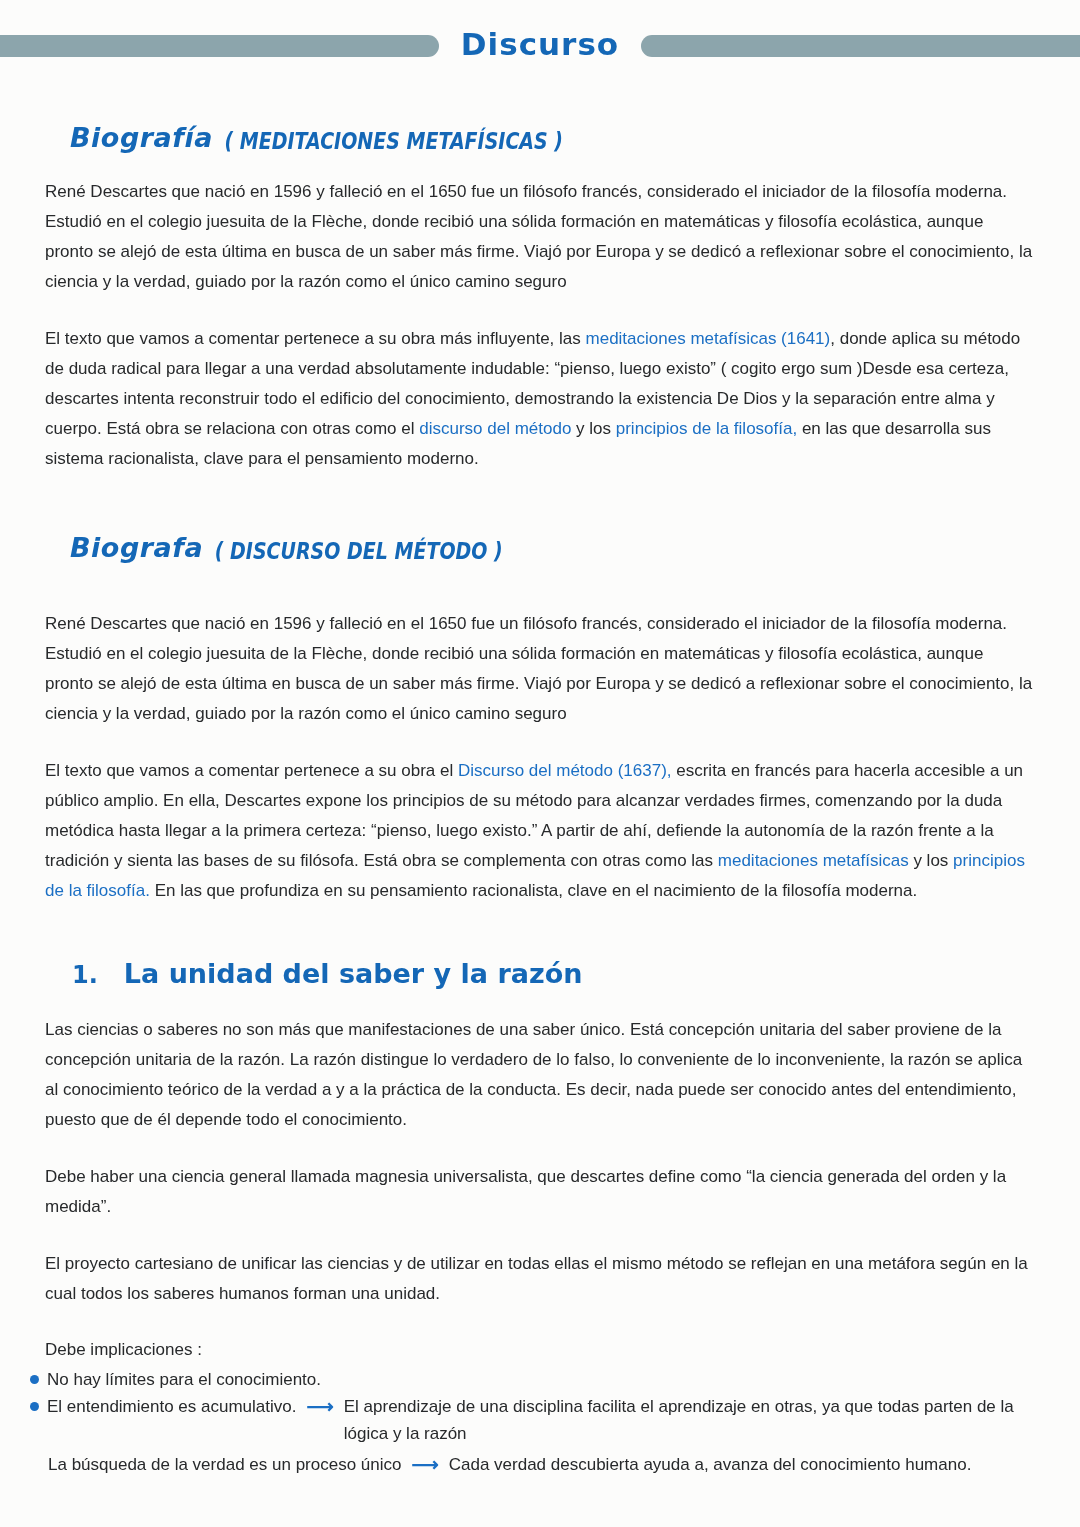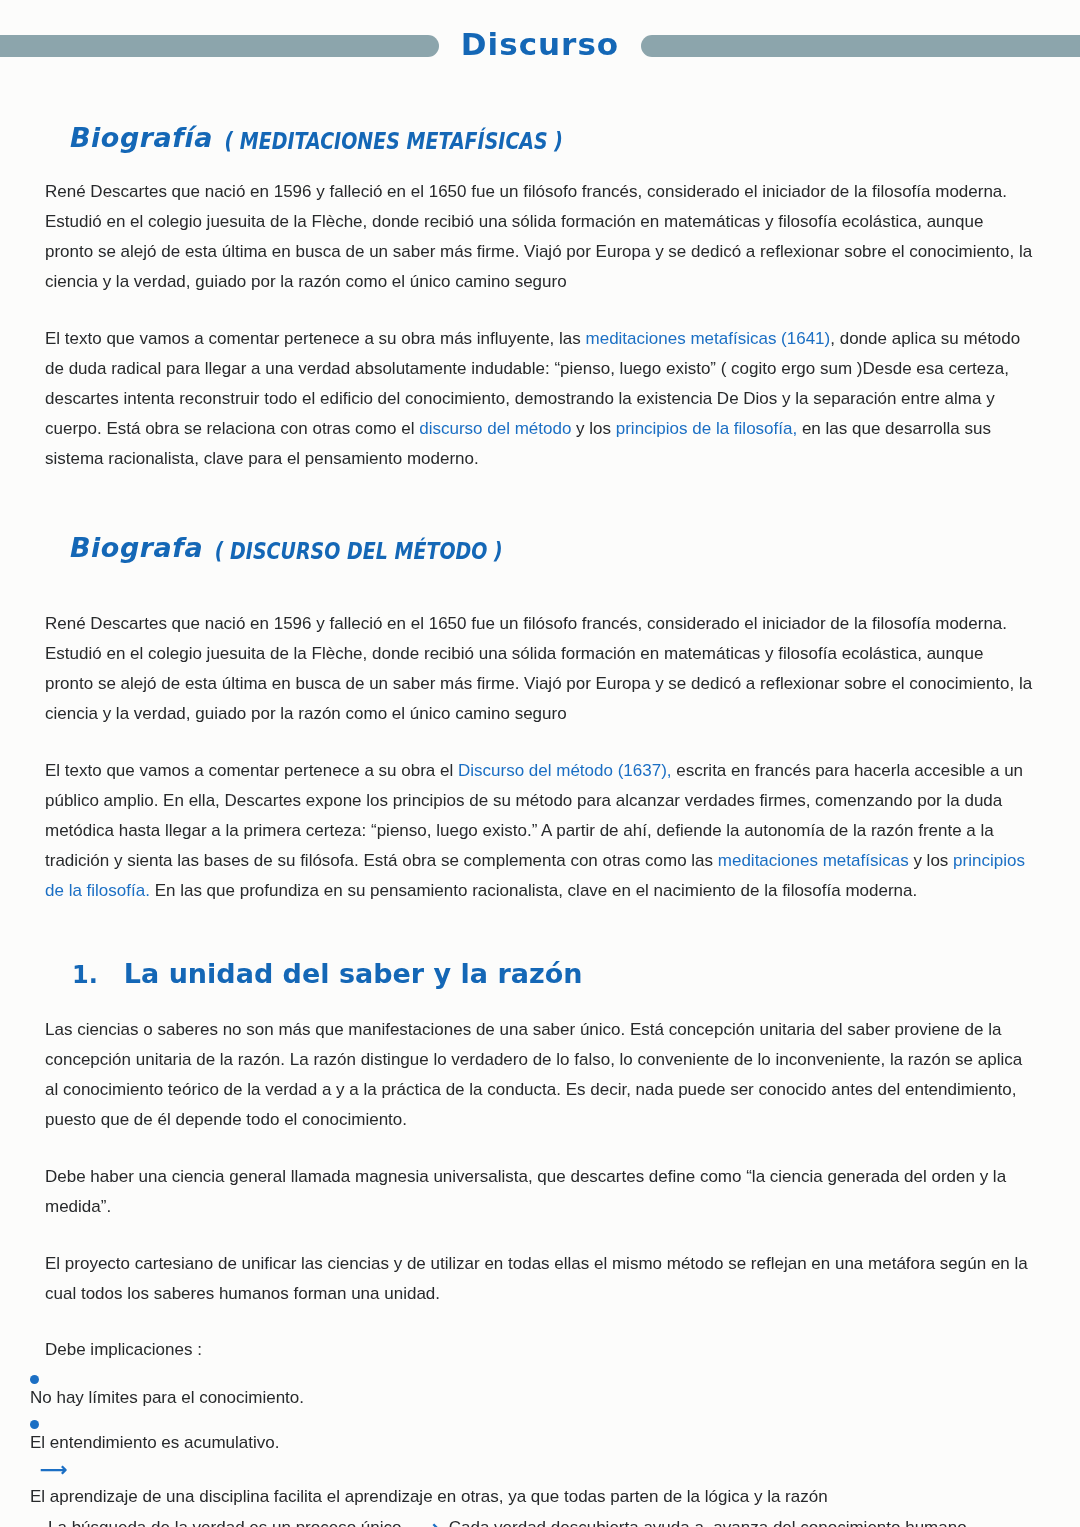--- a/index.html
+++ b/index.html
@@ -73,21 +73,20 @@
   .blue { color: #1b6fc4; }
 
   
   .impl-label { padding: 0 45px; margin-bottom: 2px; font-size: 17px; line-height: 28px; }
   .bullet-row {
     display: flex;
     align-items: flex-start;
     padding: 0 45px 0 30px;
     font-size: 17px;
     line-height: 27px;
-    flex-direction: column;
   }
   .dot {
     width: 9px; height: 9px;
     border-radius: 50%;
     background: #1b6fc4;
     flex: 0 0 9px;
     margin: 9px 8px 0 0;
   }
   .lead { white-space: nowrap; }
   .arrow {

